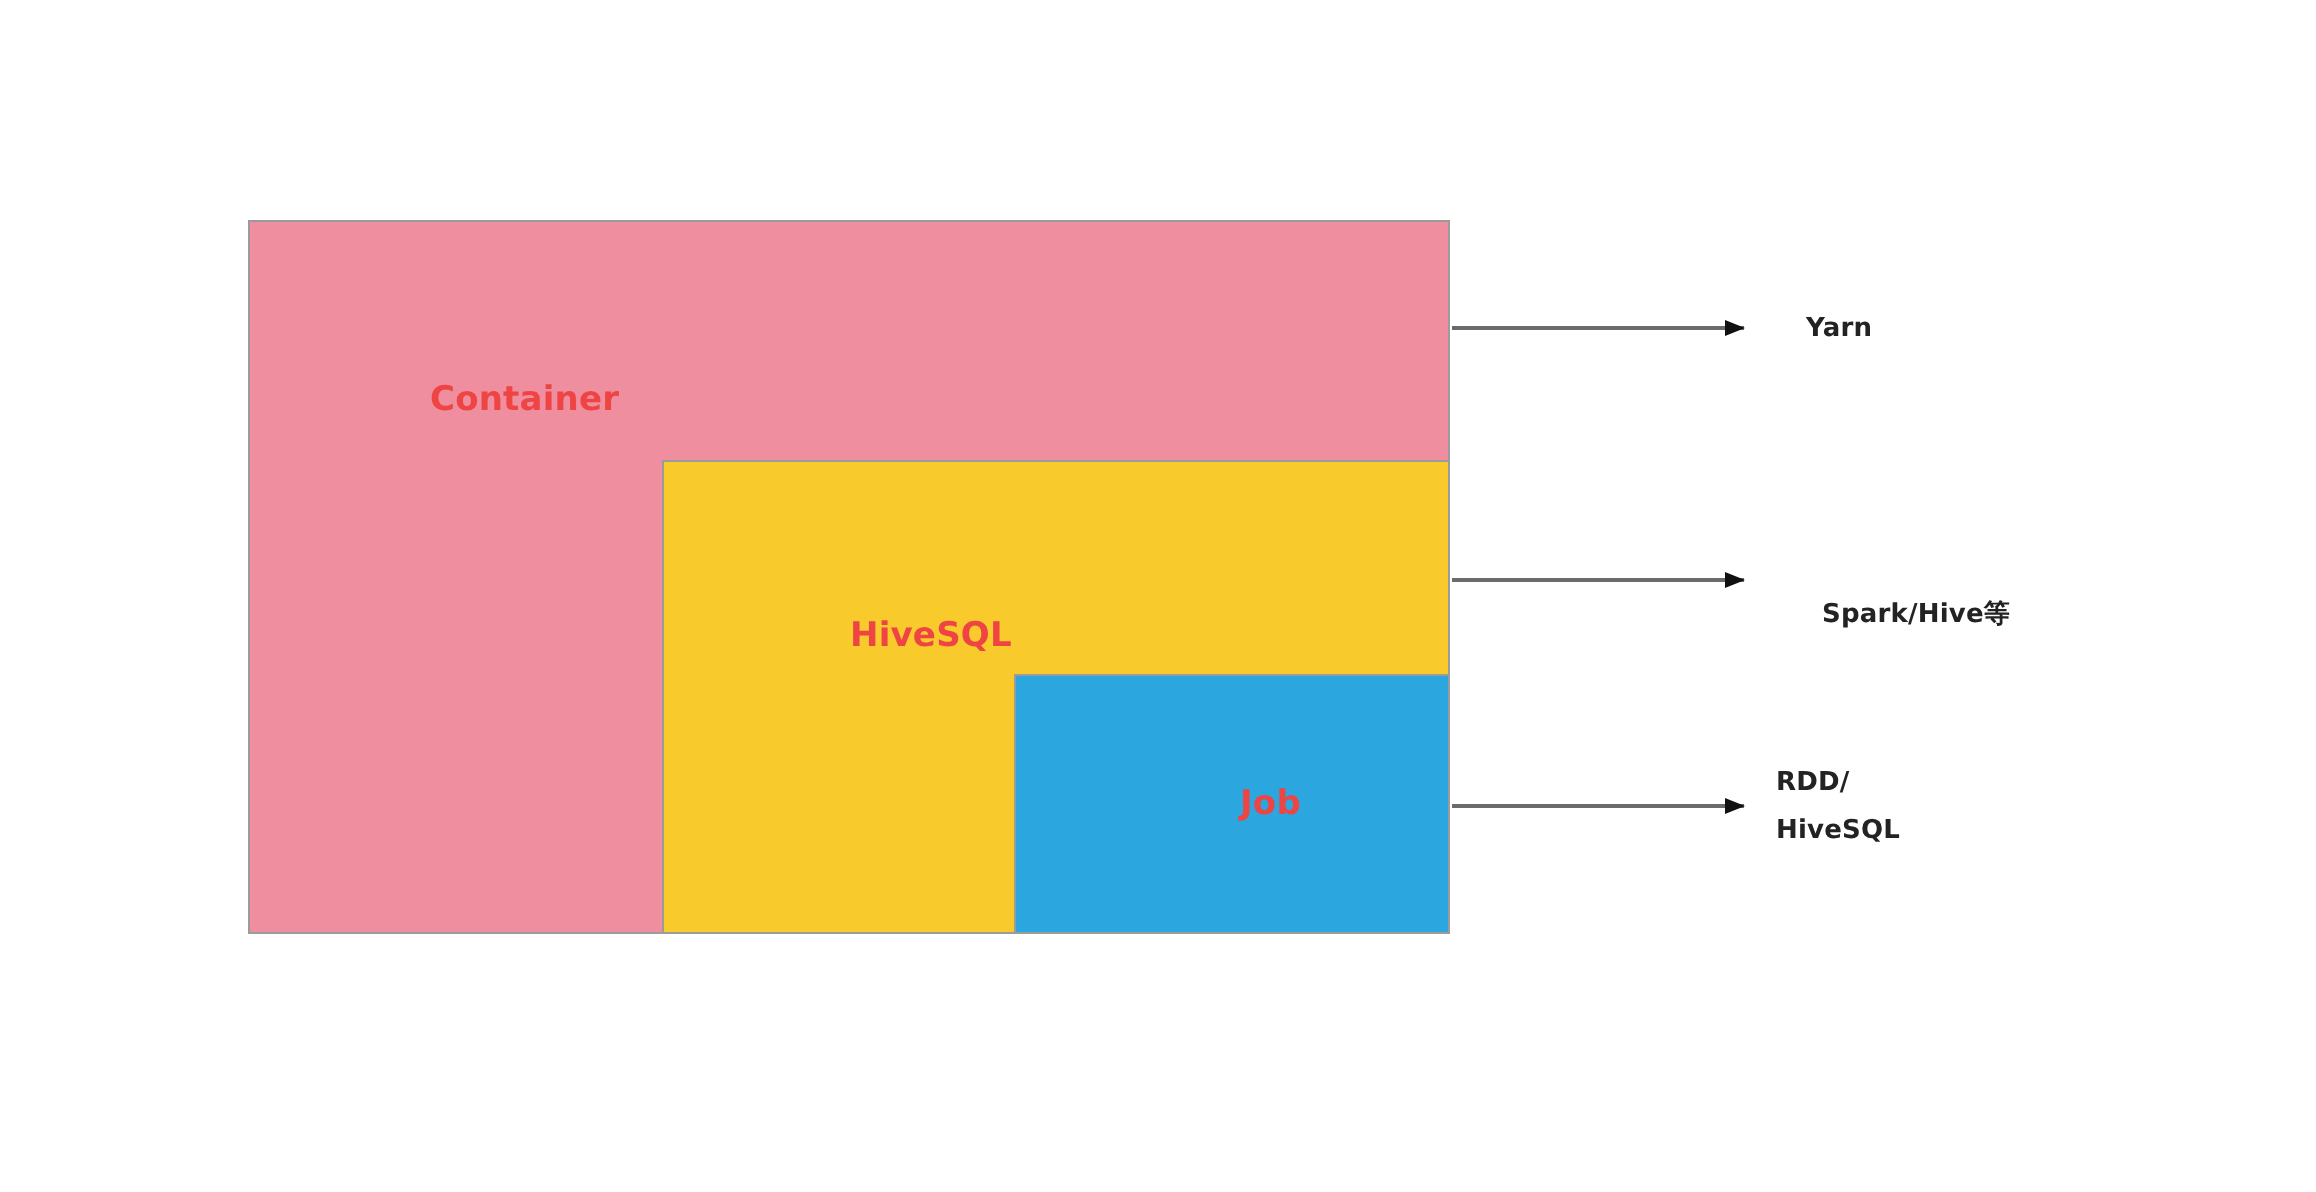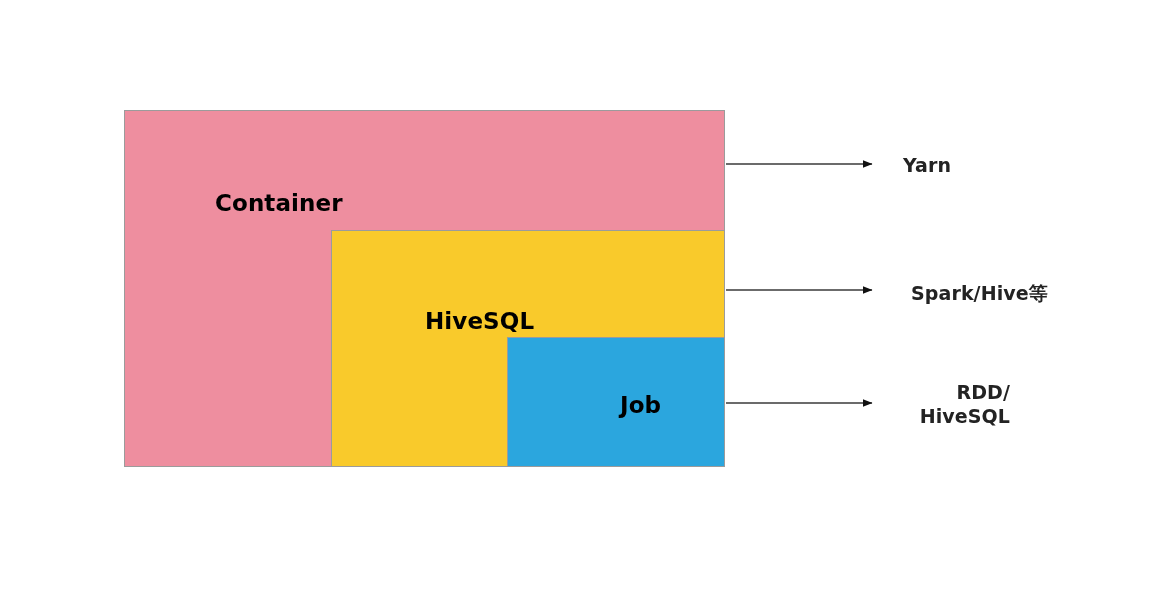--- a/index.html
+++ b/index.html
@@ -21,22 +21,22 @@
 
   
   .box {
     position: absolute;
     box-sizing: border-box;
     border: 1px solid #9b9b9b;
   }
   .box-label {
     position: absolute;
     white-space: nowrap;
-    color: #000000;
-    font-size: 23px;
+    color: #ef4444;
+    font-size: 17px;
     font-weight: 600;
     letter-spacing: .1px;
     line-height: 1;
   }
 
   #box-container {
     left: 124px;
     top: 110px;
     width: 601px;
     height: 357px;
@@ -79,38 +79,38 @@
     width: 1158px;
     height: 596px;
     pointer-events: none;
   }
 
   
   .callout {
     position: absolute;
     white-space: pre-line;
     color: #232323;
-    font-size: 19px;
+    font-size: 13px;
     font-weight: 600;
     letter-spacing: .1px;
     line-height: 24px;
   }
   #callout-yarn {
     left: 903px;
     top: 153px;
   }
   #callout-spark {
     left: 911px;
-    top: 281px;
+    top: 296px;
   }
   #callout-rdd {
     left: 888px;
     top: 380px;
     width: 122px;
-    text-align: right;
+    text-align: left;
   }
 </style>
 </head>
 <body>
 
 <div id="canvas">
 
   <div class="box" id="box-container" style="left: 124px; top: 110px; width: 601px; height: 357px; background: rgb(238, 142, 159); border-color: rgb(155, 155, 155);"></div>
 
   <div class="box" id="box-plugin" style="left: 331px; top: 230px; width: 394px; height: 237px; background: rgb(249, 202, 43); border-color: rgb(155, 155, 155);"></div>

